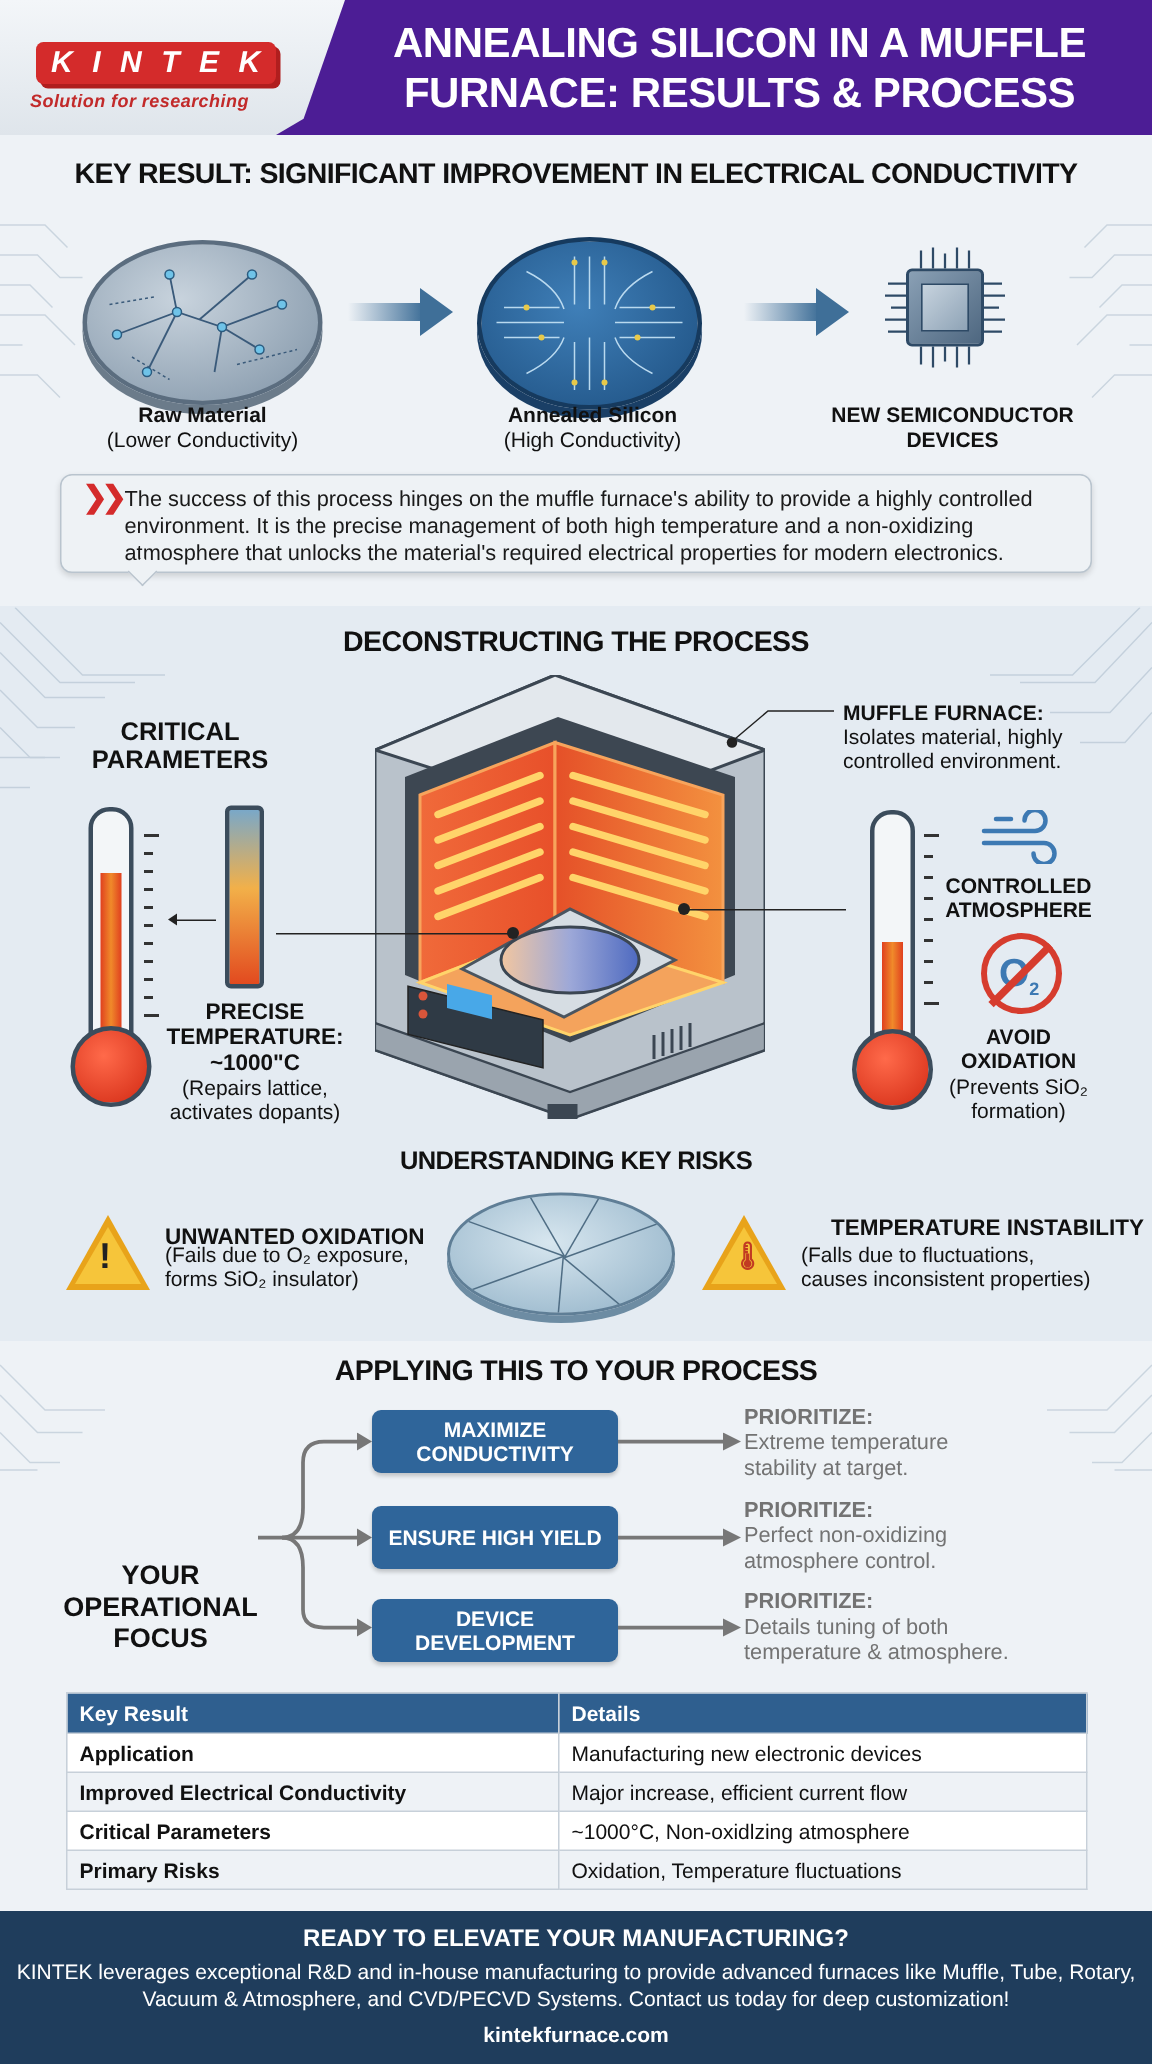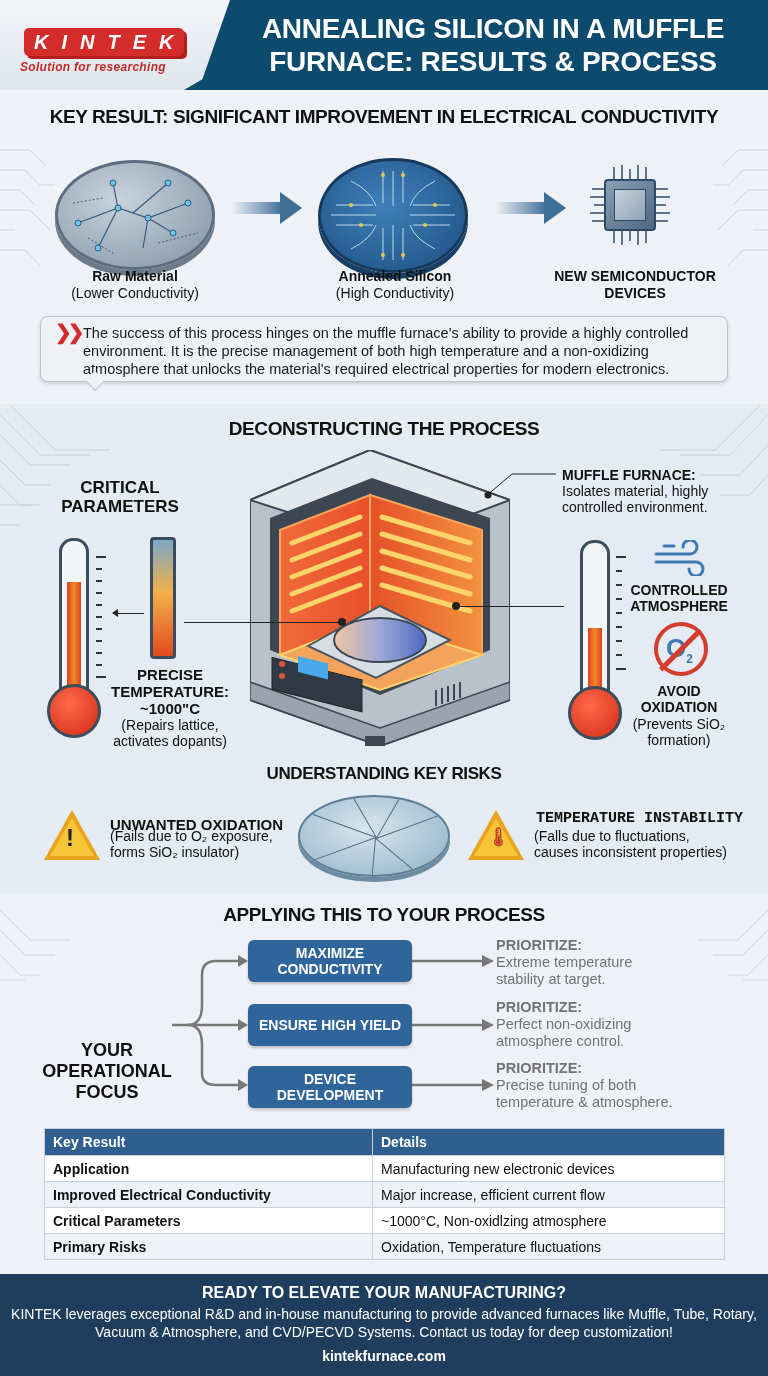--- a/index.html
+++ b/index.html
@@ -1,19 +1,19 @@
 <!DOCTYPE html>
 <html><head>
 <meta charset="utf-8">
 <style>
   * { box-sizing: border-box; margin: 0; padding: 0; }
   body { width: 768px; height: 1376px; overflow: hidden; background: #eef2f6; font-family: "Liberation Sans", sans-serif; color: #111; position: relative; }
 
   
-  .header { position: absolute; left: 0; top: 0; width: 768px; height: 90px; background: #0c4a6e; }
+  .header { position: absolute; left: 0; top: 0; width: 768px; height: 90px; background: #4c1d95; }
   .logo-panel { position: absolute; left: 0; top: 0; width: 230px; height: 90px; background: linear-gradient(180deg,#f3f6f9,#dfe5eb); clip-path: polygon(0 0, 100% 0, 88% 88%, 80% 100%, 0 100%); }
   .logo-box { position: absolute; left: 24px; top: 28px; width: 160px; height: 28px; background: #d42b2b; border-radius: 5px; box-shadow: 3px 3px 0 #b01e1e; color: #fff; font-weight: bold; font-style: italic; font-size: 20px; letter-spacing: 13px; text-align: center; line-height: 28px; padding-left: 10px; }
   .logo-tag { position: absolute; left: 20px; top: 60px; font-size: 12px; font-style: italic; color: #c22a2a; font-weight: bold; letter-spacing: 0.3px; }
   .title { position: absolute; left: 228px; top: 12px; width: 530px; text-align: center; color: #fff; font-weight: bold; font-size: 28px; line-height: 33px; letter-spacing: -0.3px; }
 
   .section-title { position: absolute; width: 768px; text-align: center; font-weight: bold; font-size: 19px; color: #111; letter-spacing: -0.4px; }
 
   
   .circuit { position: absolute; opacity: 0.35; }
 
@@ -433,21 +433,21 @@
   <div class="crack" style="width:70px;transform:rotate(40deg);"></div>
   <div class="crack" style="width:80px;transform:rotate(160deg);"></div>
   <div class="crack" style="width:60px;transform:rotate(95deg);"></div>
   <div class="crack" style="width:70px;transform:rotate(-60deg);"></div>
 </div>
 
 <div class="warn" style="left:468px;top:810px;">
   <div class="warn-inner" style="left:-22px;"></div>
   <div class="warn-glyph" style="left:-9px;top:16px;font-size:18px;color:#c23a22;">🌡</div>
 </div>
-<div class="risk-title" style="left:536px;top:810px;font-family:Liberation Mono, monospace;">TEMPERATURE INSTABILITY</div>
+<div class="risk-title" style="left:554px;top:810px;">TEMPERATURE INSTABILITY</div>
 <div class="risk-text" style="left:534px;top:828px;">
   <div>(Falls due to fluctuations,</div>
     <div>causes inconsistent properties)</div>
 </div>
 
 <div class="section-title" style="top:904px;">APPLYING THIS TO YOUR PROCESS</div>
 
 <svg class="circuit" style="left:0;top:900px;" width="110" height="110">
   <g stroke="#8aa0b5" fill="none" stroke-width="1">
       <path d="M0 10 L30 40 H70"></path>
@@ -519,21 +519,21 @@
     <div>Extreme temperature</div>
     <div>stability at target.</div>
 </div>
 <div class="prio" style="top:999px;">
   <b>PRIORITIZE:</b>
     <div>Perfect non-oxidizing</div>
     <div>atmosphere control.</div>
 </div>
 <div class="prio" style="top:1060px;">
   <b>PRIORITIZE:</b>
-    <div>Precise tuning of both</div>
+    <div>Details tuning of both</div>
     <div>temperature &amp; atmosphere.</div>
 </div>
 
 <table class="tbl">
   <thead>
     <tr>
       <th>Key Result</th>
       <th>Details</th>
     </tr>
   </thead>

